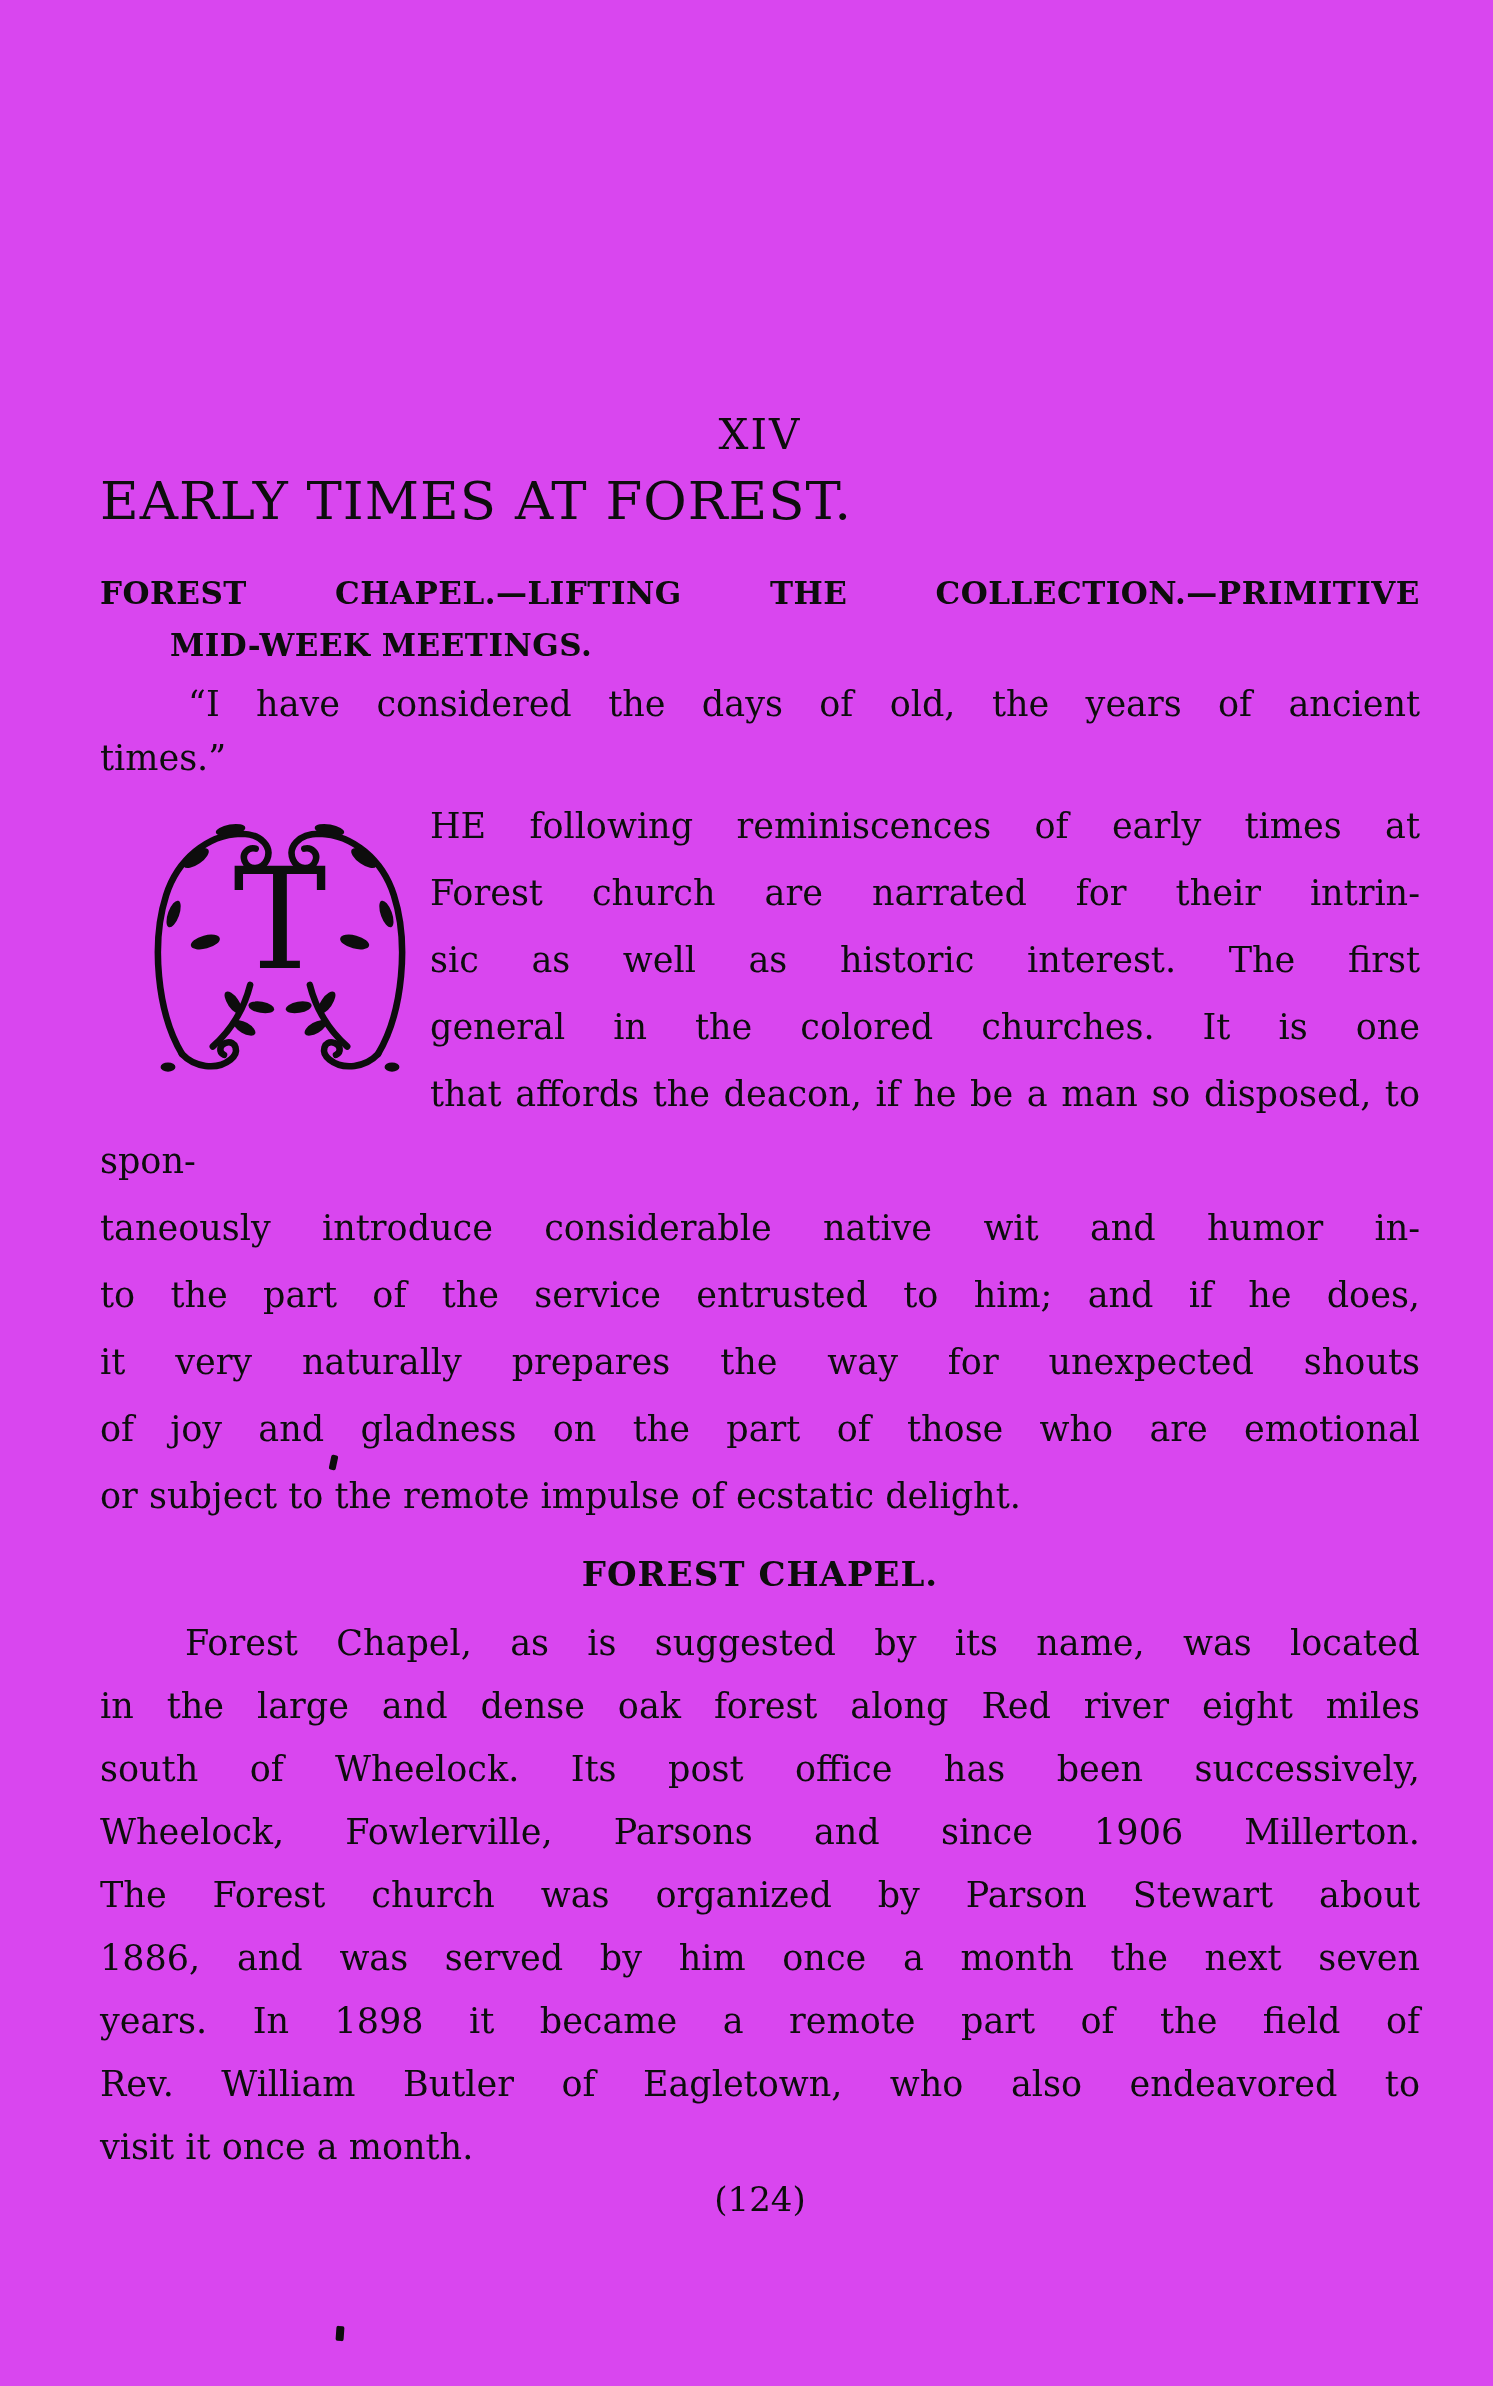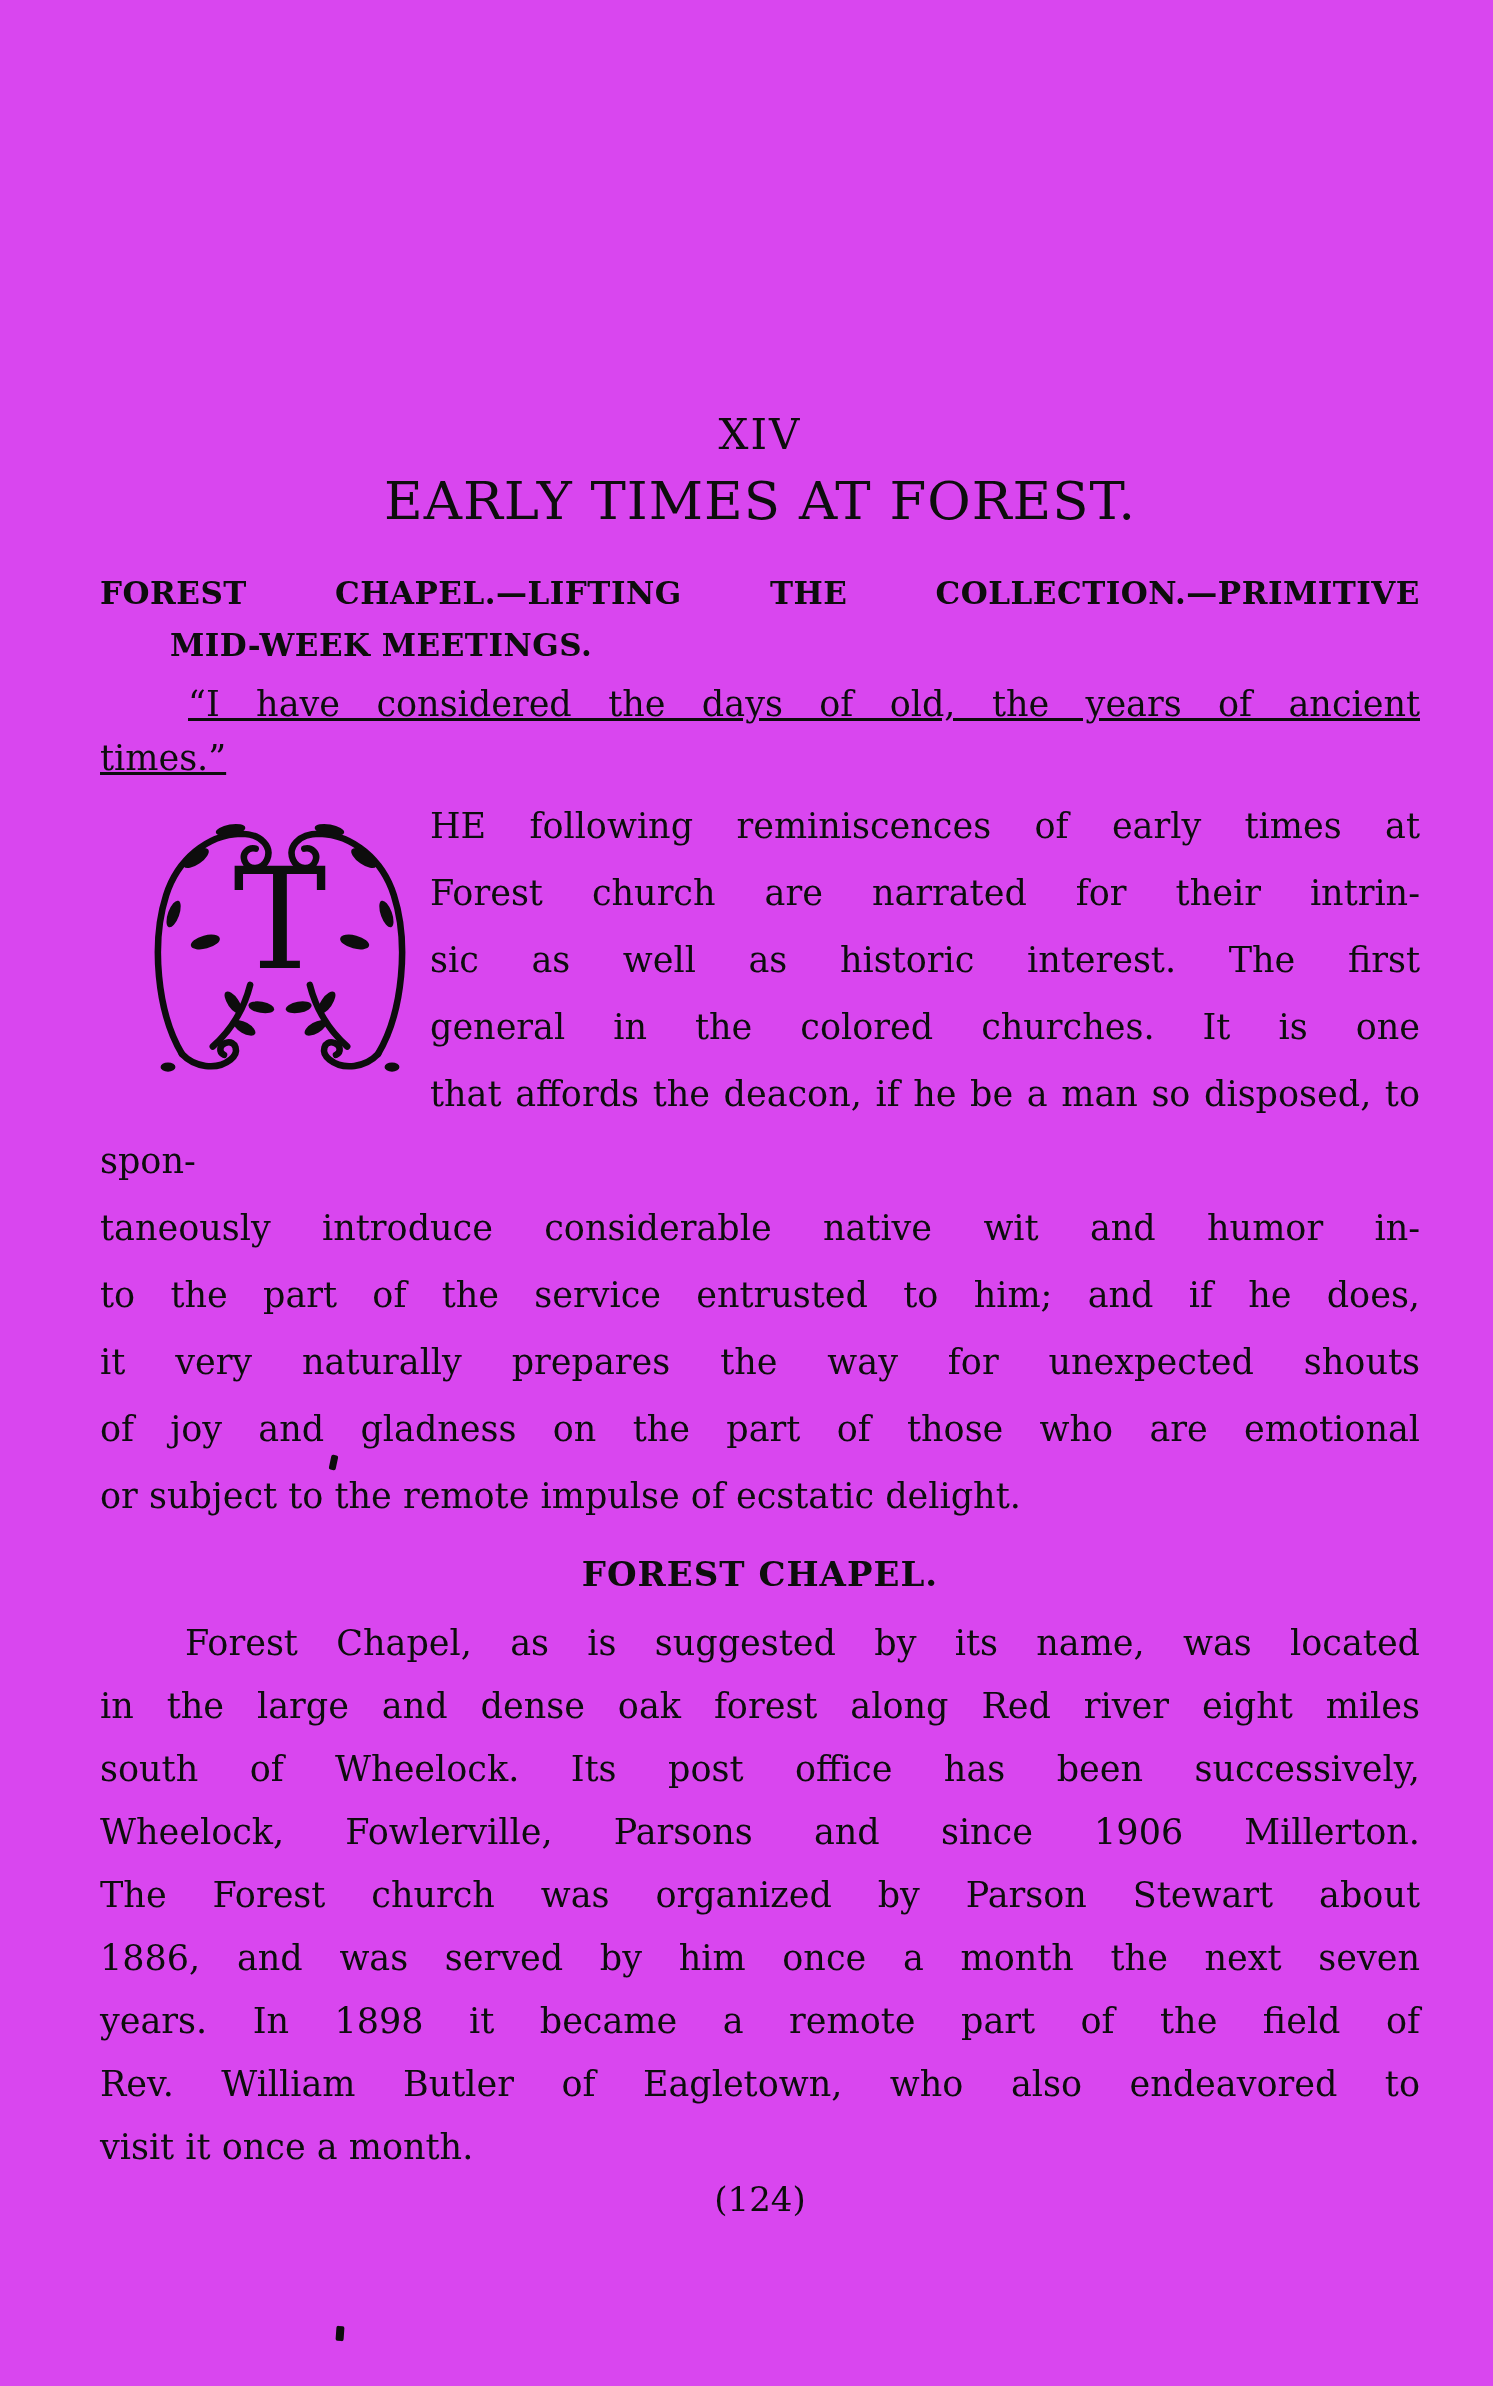--- a/index.html
+++ b/index.html
@@ -24,37 +24,36 @@
   }
   .chapter-number {
     margin-top: 412px;
     text-align: center;
     font-size: 42px;
     line-height: 46px;
     letter-spacing: 2px;
   }
   .page-title {
     margin-top: 14px;
-    text-align: center;
+    text-align: left;
     font-size: 53px;
     line-height: 58px;
     letter-spacing: 1px;
   }
   .subtitle {
     margin-top: 37px;
     font-weight: bold;
     font-size: 31px;
     line-height: 52px;
     letter-spacing: 0.5px;
   }
   .epigraph {
     margin-top: 6px;
     font-size: 35px;
     line-height: 54px;
-    text-decoration: underline;
   }
   .para1 {
     margin-top: 8px;
     font-size: 35px;
     line-height: 67px;
   }
   .dropcap-float {
     float: left;
     width: 330px;
     height: 335px;

